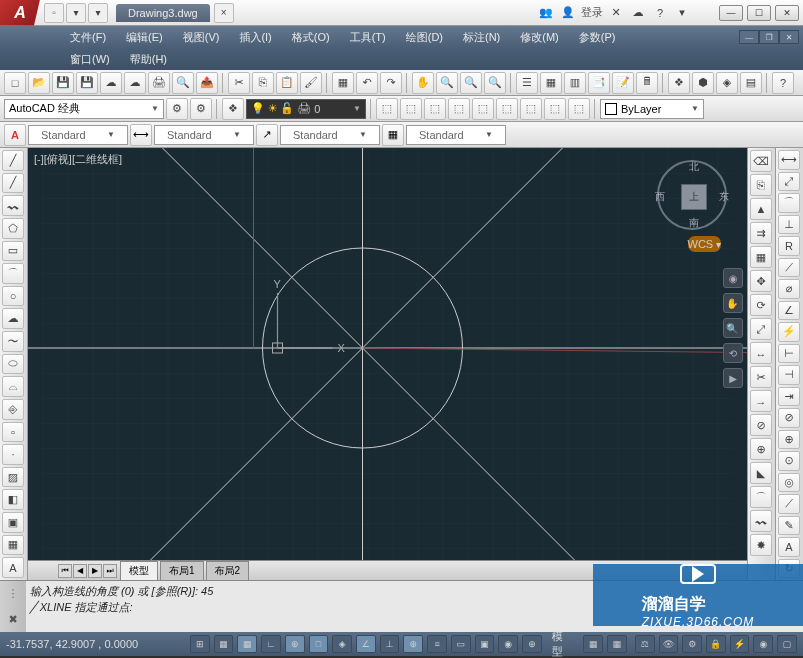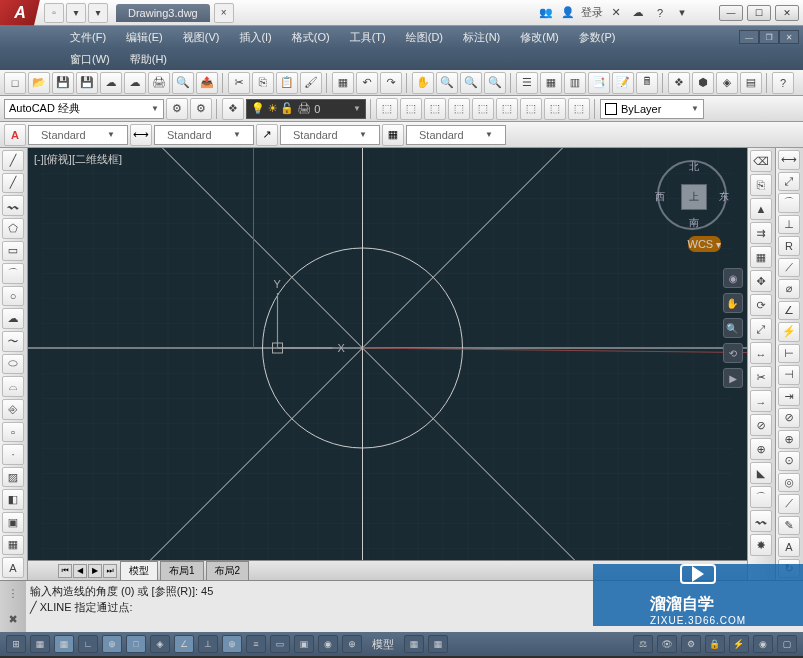--- a/index.html
+++ b/index.html
@@ -58,36 +58,36 @@
 
 .model-tabs { height: 20px; background: linear-gradient(#e8e8e8, #ccc); display: flex; align-items: center; padding-left: 30px; border-top: 1px solid #888; }
 .mtab-nav { width: 14px; height: 14px; background: #ddd; border: 1px solid #999; margin-right: 1px; display: flex; align-items: center; justify-content: center; font-size: 8px; }
 .mtab { padding: 2px 8px; background: #c8c8c8; border: 1px solid #888; border-bottom: none; font-size: 10px; margin-left: 2px; }
 .mtab.active { background: #f0f0f0; }
 
 
 .cmd-window { height: 52px; background: #e8e8e8; border-top: 1px solid #888; display: flex; }
 .cmd-left { width: 26px; background: linear-gradient(90deg, #d0d0d0, #bbb); display: flex; flex-direction: column; align-items: center; justify-content: space-around; }
 .cmd-text { flex: 1; padding: 2px 4px; font-family: SimSun, monospace; font-size: 12px; color: #222; line-height: 16px; overflow: hidden; }
-.cmd-line { white-space: nowrap; }
+.cmd-line { white-space: nowrap; font-style: italic; }
 
 
 .statusbar { height: 24px; background: linear-gradient(#5a6e85, #445870); display: flex; align-items: center; padding: 0 6px; gap: 4px; color: #ddd; font-size: 11px; }
 .coords { min-width: 180px; }
 .status-btn { width: 20px; height: 18px; background: #4a5e75; border: 1px solid #3a4a5a; border-radius: 2px; display: flex; align-items: center; justify-content: center; color: #ccc; font-size: 9px; }
 .status-btn.active { background: #7090b0; }
 .status-model { padding: 0 6px; }
 
 
 .watermark { position: absolute; right: 0; bottom: 32px; width: 210px; height: 62px; background: rgba(20, 100, 170, 0.85); display: flex; align-items: center; padding: 0 10px; gap: 10px; flex-direction: column; }
 .wm-logo { width: 36px; height: 36px; border: 2px solid #fff; border-radius: 4px; display: flex; align-items: center; justify-content: center; }
 .wm-play { width: 0; height: 0; border-left: 12px solid #fff; border-top: 8px solid transparent; border-bottom: 8px solid transparent; }
 .wm-text { color: #fff; }
 .wm-title { font-size: 16px; font-weight: bold; }
-.wm-url { font-size: 10px; letter-spacing: 1px; }
+.wm-url { font-size: 12px; letter-spacing: 1px; font-style: italic; }
 </style>
 </head>
 <body>
 
 <div class="titlebar">
   <div class="logo">A</div>
   <div class="qat">
     <div class="qat-btn">▫</div>
     <div class="qat-btn">▾</div>
     <div class="qat-btn">▾</div>
@@ -364,20 +364,21 @@
     <span style="color:#666">⋮</span>
     <span style="color:#555">✖</span>
   </div>
   <div class="cmd-text">
     <div class="cmd-line">输入构造线的角度 (0) 或 [参照(R)]:  45</div>
     <div class="cmd-line">╱ <span>XLINE 指定通过点:</span></div>
   </div>
 </div>
 
 <div class="statusbar">
+  <div class="coords">-31.7537, 42.9007 , 0.0000</div>
   <div class="status-btn">⊞</div>
   <div class="status-btn">▦</div>
   <div class="status-btn active">▦</div>
   <div class="status-btn">∟</div>
   <div class="status-btn active">⊕</div>
   <div class="status-btn active">□</div>
   <div class="status-btn">◈</div>
   <div class="status-btn active">∠</div>
   <div class="status-btn">⊥</div>
   <div class="status-btn active">⊕</div>

